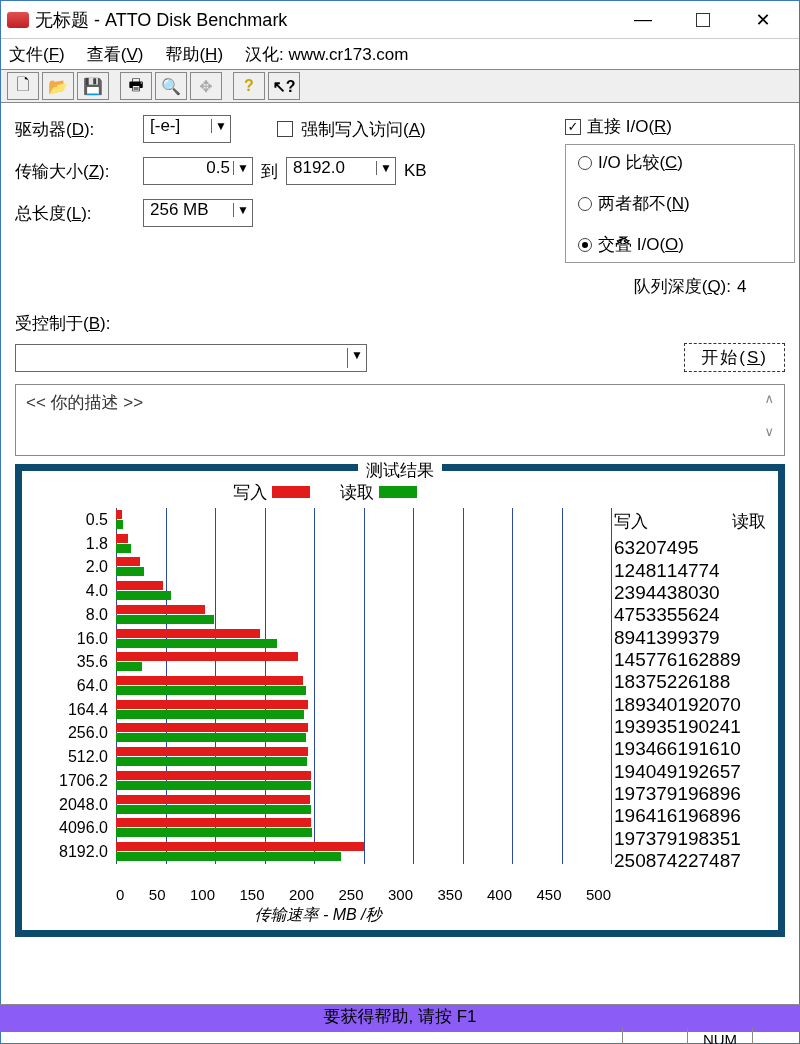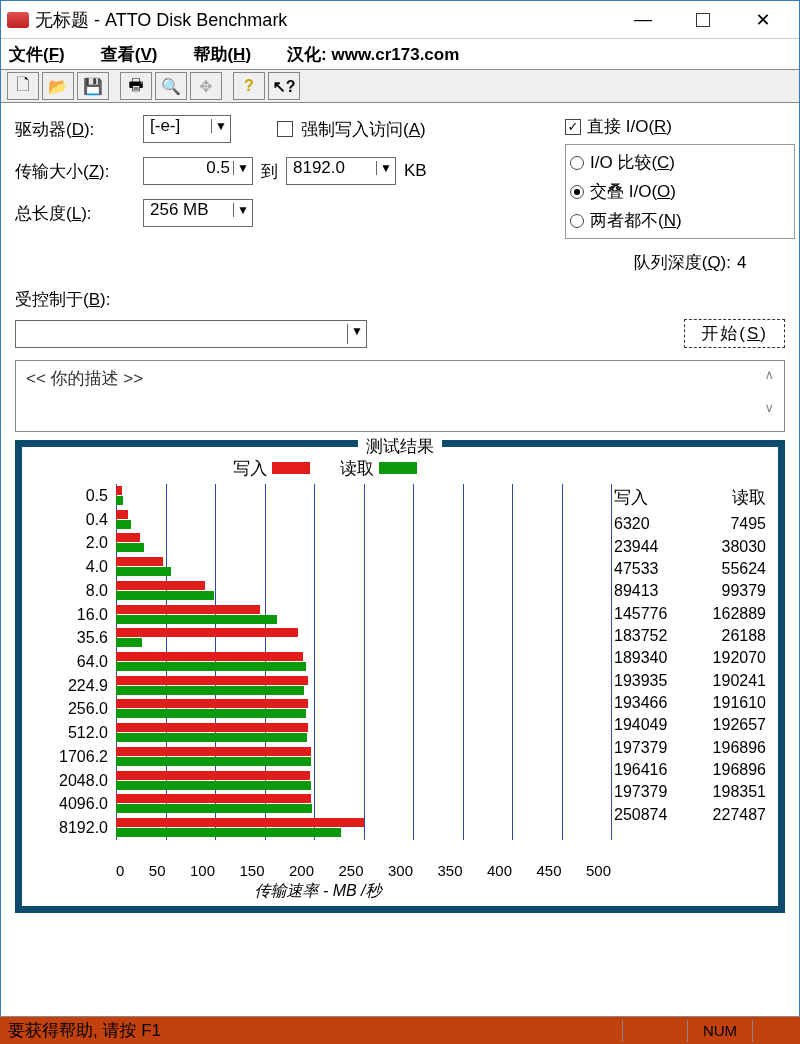--- a/index.html
+++ b/index.html
@@ -5,41 +5,41 @@
 * { box-sizing: border-box; margin: 0; padding: 0; font-family: "Microsoft YaHei", "SimSun", Arial, sans-serif; }
 body { width: 800px; height: 1044px; background: #fff; border: 1px solid #3a7ab8; font-size: 15px; overflow: hidden; }
 
 
 .titlebar { height: 38px; display: flex; align-items: center; padding: 0 6px; border-bottom: 1px solid #ccc; }
 .titlebar .app-icon { width: 22px; height: 16px; background: linear-gradient(#e05050,#c02020); border-radius: 3px; margin-right: 6px; display:inline-block;}
 .titlebar .title { flex: 1; font-size: 18px; }
 .titlebar .winbtn { width: 60px; height: 26px; display:flex; align-items:center; justify-content:center; font-size:18px; }
 
 
-.menubar { height: 30px; display:flex; align-items:center; padding: 0 8px; gap: 36px; font-size: 17px; font-weight: bold; }
+.menubar { height: 30px; display:flex; align-items:center; padding: 0 8px; gap: 22px; font-size: 17px; }
 .menubar .hotkey{ text-decoration: underline; }
 
 
 .toolbar { height: 34px; border-top:1px solid #888; border-bottom:1px solid #888; background:#efefef; display:flex; align-items:center; padding: 0 6px; gap:3px;}
 .toolbar .tbtn { width:32px; height:28px; border:1px solid #888; background:#efefef; display:flex; align-items:center; justify-content:center; font-size:16px;}
 .toolbar .sep { width:5px; }
 
 
 .settings { padding: 12px 14px 10px 14px; display:grid; grid-template-columns: 540px 230px; gap: 6px 10px; }
 .settings-row { display:flex; align-items:center; gap:8px; font-size:17px; }
 .settings-row label{ width: 120px; }
 .settings-row .combo { border:1px solid #666; height:28px; padding:0 22px 0 6px; min-width:110px; position:relative; background:#fff;}
 .settings-row .combo::after{content:"▼"; position:absolute; right:3px; top:3px; font-size:12px; border-left:1px solid #666; padding-left:3px;}
 .leftcol { display:flex; flex-direction:column; gap:14px;}
 .rightcol { display:flex; flex-direction:column; gap:6px;}
 .checkbox-row { display:flex; align-items:center; gap:6px; font-size:17px;}
 .chk{ width:16px; height:16px; border:1px solid #444; display:inline-flex; align-items:center; justify-content:center; font-size:13px;}
 .radio{ width:14px; height:14px; border:1px solid #444; border-radius:50%; display:inline-flex; align-items:center; justify-content:center;}
 .radio .dot{width:6px;height:6px;border-radius:50%;background:#000;}
-.group-box{ border:1px solid #999; padding:6px 4px; display:flex; flex-direction:column; gap:6px;}
+.group-box{ border:1px solid #999; padding:6px 12px; display:flex; flex-direction:column; gap:18px;}
 .queue-row{ display:flex; align-items:center; justify-content:flex-end; gap:6px; margin-top:6px; font-size:17px;}
 .hotkey{text-decoration:underline;}
 
 
 .ctrl-row{ padding: 4px 14px; font-size:17px;}
 .ctrl-row .ctrl-combo{ border:1px solid #666; height:28px; width:352px; position:relative; display:inline-block; background:#fff;}
 .ctrl-row .ctrl-combo::after{content:"▼"; position:absolute; right:3px; top:3px; font-size:12px; border-left:1px solid #666; padding-left:3px; height:20px;}
 .start-btn{ border:1px dashed #333; padding:2px 16px; font-size:17px; letter-spacing:2px;}
 
 
@@ -58,24 +58,24 @@
 .plot .grid{ position:absolute; top:0; bottom:24px; width:1px; background:#2b4aa0;}
 .plot .ylab{ position:absolute; left:-78px; width:70px; text-align:right; font-size:16px; transform:translateY(-50%);}
 .plot .bars-row{ position:absolute; left:0; height:22px; width:495px;}
 .plot .bar{ position:absolute; height:9px;}
 .plot .bar.red{ background:#e21b1b; top:1px;}
 .plot .bar.green{ background:#0b9a0b; top:11px;}
 .xaxis{ margin-left:88px; display:flex; width:495px; justify-content:space-between; font-size:15px; margin-top:-2px;}
 .xaxis-label{ text-align:center; font-size:16px; margin-top:2px;font-style:italic;}
 .nums-area{ width:190px; padding-top:2px; }
 .nums-head{ display:flex; justify-content:space-between; font-size:17px; padding:0 6px 4px 6px;}
-.nums-row{ display:flex; justify-content:space-between; font-size:16px; padding:0 6px; height:22.35px; align-items:center;}
-
-
-.statusbar{ position:absolute; bottom:0; left:0; right:0; height:28px; border-top:1px solid #888; display:flex; align-items:center; padding:0 8px; background:#c2410c;}
+.nums-row{ display:flex; font-size:19px; padding:0 6px; height:22.35px; align-items:center;}
+
+
+.statusbar{ position:absolute; bottom:12px; left:0; right:0; height:28px; border-top:1px solid #888; display:flex; align-items:center; padding:0 8px; background:#8b5cf6;flex-direction:column;}
 .statusbar .status-text{flex:0 0 auto; font-size:17px;}
 .statusbar .cells{ margin-left:auto; display:flex; gap:0;}
 .statusbar .cell{ border-left:1px solid #888; width:65px; height:22px; display:flex; align-items:center; justify-content:center; font-size:15px;}
 </style>
 </head>
 <body>
 
 <div class="titlebar">
   <span class="app-icon"></span>
   <span class="title">无标题 - ATTO Disk Benchmark</span>
@@ -133,28 +133,28 @@
     <div class="checkbox-row">
       <span class="chk">✓</span>
       <span><span>直接 I/O</span>(<span class="hotkey">R</span>)</span>
     </div>
     <div class="group-box">
       <div class="checkbox-row">
           <span class="radio"></span>
           <span><span>I/O 比较</span>(<span class="hotkey">C</span>)</span>
         </div>
       <div class="checkbox-row">
+          <span class="radio"></span>
+          <span><span>两者都不</span>(<span class="hotkey">N</span>)</span>
+        </div>
+      <div class="checkbox-row">
           <span class="radio">
             <span class="dot"></span>
           </span>
           <span><span>交叠 I/O</span>(<span class="hotkey">O</span>)</span>
-        </div>
-      <div class="checkbox-row">
-          <span class="radio"></span>
-          <span><span>两者都不</span>(<span class="hotkey">N</span>)</span>
         </div>
     </div>
     <div class="queue-row">
       <span><span>队列深度</span>(<span class="hotkey">Q</span>):</span>
       <div class="combo" style="min-width:58px;text-align:left"><span>4</span></div>
     </div>
   </div>
 </div>
 
 <div class="ctrl-row">
@@ -193,21 +193,21 @@
           <div class="grid" style="left: 297px; height: 356px;"></div>
           <div class="grid" style="left: 346.5px; height: 356px;"></div>
           <div class="grid" style="left: 396px; height: 356px;"></div>
           <div class="grid" style="left: 445.5px; height: 356px;"></div>
           <div class="grid" style="left: 495px; height: 356px;"></div>
           <div class="ylab" style="top: 11.8667px;">0.5</div>
           <div class="bars-row" style="top: 0.866667px;">
             <div class="bar red" style="width: 6.2568px;"></div>
             <div class="bar green" style="width: 7.42005px;"></div>
           </div>
-          <div class="ylab" style="top: 35.6px;">0.4</div>
+          <div class="ylab" style="top: 35.6px;">1.8</div>
           <div class="bars-row" style="top: 24.6px;">
             <div class="bar red" style="width: 12.3562px;"></div>
             <div class="bar green" style="width: 14.6263px;"></div>
           </div>
           <div class="ylab" style="top: 59.3333px;">2.0</div>
           <div class="bars-row" style="top: 48.3333px;">
             <div class="bar red" style="width: 23.7046px;"></div>
             <div class="bar green" style="width: 27.6705px;"></div>
           </div>
           <div class="ylab" style="top: 83.0667px;">4.0</div>
@@ -228,21 +228,21 @@
           <div class="ylab" style="top: 154.267px;">35.6</div>
           <div class="bars-row" style="top: 143.267px;">
             <div class="bar red" style="width: 181.914px;"></div>
             <div class="bar green" style="width: 25.9261px;"></div>
           </div>
           <div class="ylab" style="top: 178px;">64.0</div>
           <div class="bars-row" style="top: 167px;">
             <div class="bar red" style="width: 187.447px;"></div>
             <div class="bar green" style="width: 190.149px;"></div>
           </div>
-          <div class="ylab" style="top: 201.733px;">224.9</div>
+          <div class="ylab" style="top: 201.733px;">164.4</div>
           <div class="bars-row" style="top: 190.733px;">
             <div class="bar red" style="width: 191.996px;"></div>
             <div class="bar green" style="width: 188.339px;"></div>
           </div>
           <div class="ylab" style="top: 225.467px;">256.0</div>
           <div class="bars-row" style="top: 214.467px;">
             <div class="bar red" style="width: 191.531px;"></div>
             <div class="bar green" style="width: 189.694px;"></div>
           </div>
           <div class="ylab" style="top: 249.2px;">512.0</div>
@@ -290,20 +290,24 @@
       <div class="nums-head">
         <span>写入</span>
         <span>读取</span>
       </div>
       <div id="nums-body">
           <div class="nums-row">
             <span>6320</span>
             <span>7495</span>
           </div>
           <div class="nums-row">
+            <span>12481</span>
+            <span>14774</span>
+          </div>
+          <div class="nums-row">
             <span>23944</span>
             <span>38030</span>
           </div>
           <div class="nums-row">
             <span>47533</span>
             <span>55624</span>
           </div>
           <div class="nums-row">
             <span>89413</span>
             <span>99379</span>

